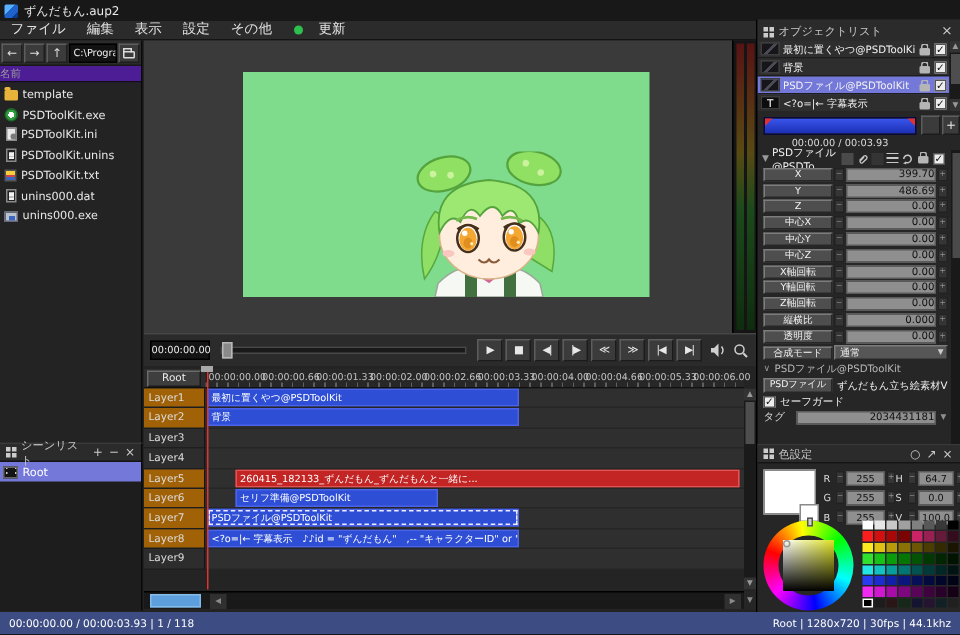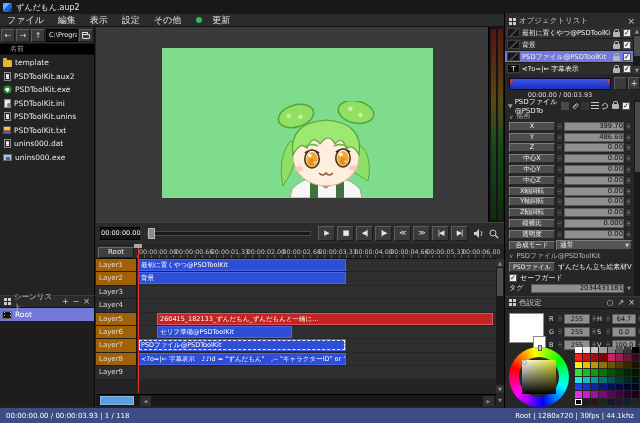--- a/index.html
+++ b/index.html
@@ -21,21 +21,21 @@
   .file-panel{position:absolute;left:0;top:27px;width:95px;height:268px;background:#232323;border-right:1px solid #0a0a0a;}
   .fb-toolbar{height:17px;background:#2b2b2b;border-bottom:1px solid #191919;display:flex;align-items:center;gap:1px;padding:1px;}
   .nav-btn{width:14px;height:13px;background:#3b3b3b;border:1px solid;border-color:#5d5d5d #1f1f1f #1f1f1f #5d5d5d;
            color:#ddd;font-size:8px;line-height:11px;text-align:center;flex:none;}
   .path-box{flex:1;height:13px;background:#121212;border:1px solid #000;color:#eee;font-size:6.5px;
             line-height:11px;padding:0 2px;white-space:nowrap;overflow:hidden;}
   .folder-btn{width:14px;height:13px;background:#3b3b3b;border:1px solid;border-color:#5d5d5d #1f1f1f #1f1f1f #5d5d5d;
               position:relative;flex:none;}
   .folder-glyph{position:absolute;left:2px;top:4px;width:8px;height:5px;border:1px solid #ddd;border-radius:0 1px 1px 1px;}
   .folder-glyph::before{content:"";position:absolute;left:-1px;top:-3px;width:4px;height:2px;border:1px solid #ddd;border-bottom:none;}
-  .fb-header{height:11px;background:#000000;border-bottom:1px solid #111;color:#9a9a9a;font-size:7px;line-height:10px;padding-left:10px;}
+  .fb-header{height:11px;background:#4c1d95;border-bottom:1px solid #111;color:#9a9a9a;font-size:7px;line-height:10px;padding-left:0;}
   .file-list{position:absolute;top:29px;left:0;right:0;bottom:0;}
   .file-row{height:13.5px;display:flex;align-items:center;gap:3px;padding-left:3px;font-size:7.5px;color:#e8e8e8;}
   .fname{white-space:nowrap;overflow:hidden;}
   .ficon{width:9px;height:9px;position:relative;flex:none;}
   .folder-icon{height:7px;margin-top:2px;background:#e8b33a;border-radius:1px;}
   .folder-icon::before{content:"";position:absolute;top:-2px;left:0;width:4px;height:2px;background:#e8b33a;border-radius:1px 1px 0 0;}
   .file-icon{width:7px;height:9px;margin-left:1px;background:#f2f2f2;border:1px solid #8a8a8a;
              background-image:repeating-linear-gradient(#f2f2f2 0 1px,#bfbfbf 1px 2px,#f2f2f2 2px 3px);background-clip:content-box;padding:1px;}
   .app-exe-icon{width:9px;height:9px;border-radius:50%;border:1px solid #1d6b2a;
                 background:radial-gradient(circle,#fff 0 2px,#2f9e3f 2px);}
@@ -232,24 +232,20 @@
       <span class="path-box">C:\ProgramData</span>
       <span class="folder-btn">
           <span class="folder-glyph"></span>
         </span>
     </div>
     <div class="fb-header">名前</div>
     <div class="file-list" id="file-list">
         <div class="file-row">
           <span class="ficon folder-icon"></span>
           <span class="fname">template</span>
-        </div>
-        <div class="file-row">
-          <span class="ficon file-icon"></span>
-          <span class="fname">PSDToolKit.aux2</span>
         </div>
         <div class="file-row">
           <span class="ficon app-exe-icon"></span>
           <span class="fname">PSDToolKit.exe</span>
         </div>
         <div class="file-row">
           <span class="ficon ini-icon"></span>
           <span class="fname">PSDToolKit.ini</span>
         </div>
         <div class="file-row">
@@ -498,24 +494,20 @@
             </svg>
           <span class="chip dim"></span>
           <span class="lines-icon" style="margin:0"></span>
           <svg width="8" height="8" viewBox="0 0 8 8">
               <path d="M1.5 4 a2.5 2.5 0 1 1 1 2" stroke="#c8c8c8" fill="none"></path>
               <path d="M1 6.8 l1.8 -0.9 l0.4 1.8 z" fill="#c8c8c8"></path>
             </svg>
           <span class="lock-icon" style="margin-top:1px"></span>
           <span class="checkbox">✓</span>
         </span>
-      </div>
-      <div class="section-row">
-        <span class="caret">∨</span>
-        <span>描画</span>
       </div>
       <div id="prop-rows">
           <div class="prop-row">
             <span class="prop-label">X</span>
             <span class="spin">−</span>
             <span class="prop-value">399.70</span>
             <span class="spin">+</span>
           </div>
           <div class="prop-row">
             <span class="prop-label">Y</span>

